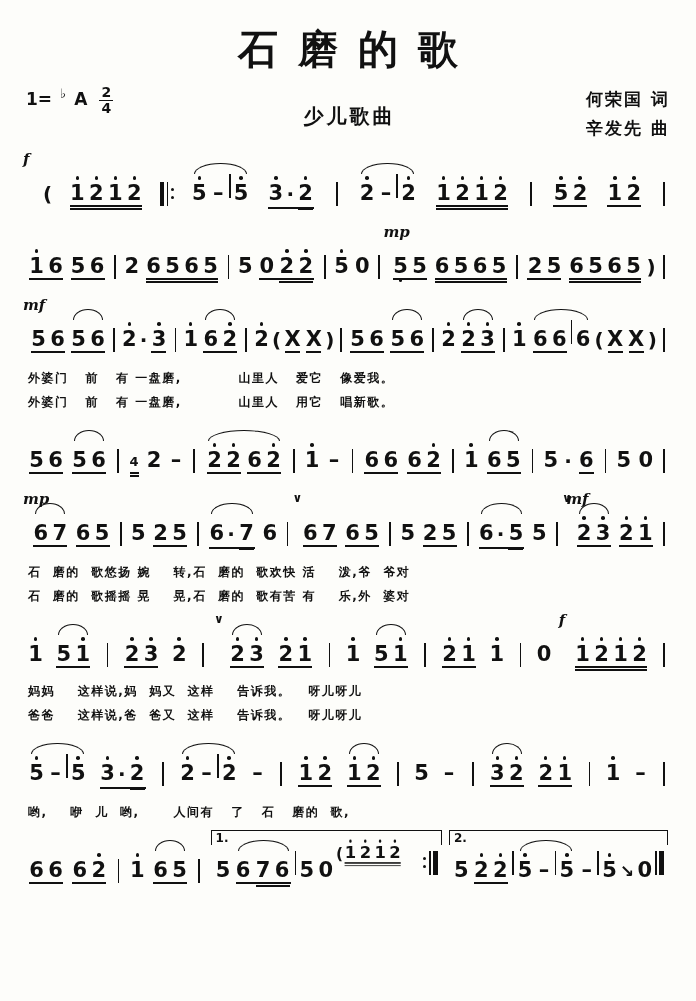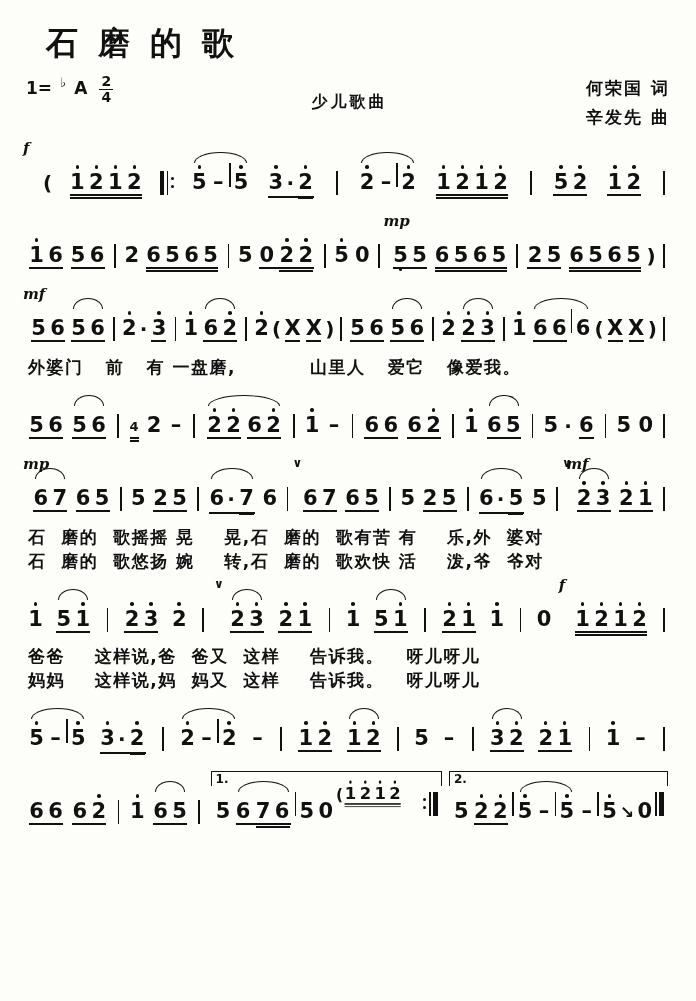--- a/index.html
+++ b/index.html
@@ -9,34 +9,35 @@
     margin:0 auto;
     background:#fdfdfa;
     box-sizing:border-box;
     padding:6px 26px 4px 26px;
     font-family:"DejaVu Sans",sans-serif;
     color:#111;
     overflow:hidden;
   }
   
   .title{
-    font-size:32px;
+    text-align:center;
+    font-size:40px;
     font-weight:bold;
     letter-spacing:20px;
     text-indent:20px;
     margin:16px 0 8px 0;
   }
   .meta{display:flex;justify-content:space-between;align-items:flex-start;margin-top:4px;}
   .meta-left{font-weight:bold;font-size:16px;line-height:1.5;}
   .keyline{display:flex;align-items:center;gap:8px;font-size:17px;}
   .flat{font-size:13px;vertical-align:super;position:relative;top:-6px;}
   .meter{display:inline-flex;flex-direction:column;align-items:center;font-size:14px;font-weight:bold;line-height:1.05;margin-left:4px;}
   .meter .num{border-bottom:1.6px solid #111;padding:0 2px;}
   .tempo{margin-top:6px;font-size:16px;font-weight:bold;letter-spacing:2px;}
-  .genre{font-size:16px;font-weight:bold;letter-spacing:3px;margin-top:18px;}
+  .genre{font-size:20px;font-weight:bold;letter-spacing:3px;margin-top:18px;}
   .credits{text-align:right;font-size:17px;font-weight:bold;line-height:1.7;letter-spacing:2px;}
   
   #score{margin-top:6px;}
   .sys{margin-bottom:1px;}
   .row{
     display:flex;align-items:flex-start;justify-content:space-between;
     padding:25px 0 9px 0;
     min-height:36px;
   }
   .row > *{margin:0 1px;flex:0 0 auto;}
@@ -65,21 +66,21 @@
   .rbT{width:4.5px;height:24px;background:#111;}
   .rdots{display:flex;flex-direction:column;justify-content:center;gap:5px;height:24px;}
   .rdot{width:3px;height:3px;border-radius:50%;background:#111;}
   .volta{display:flex;position:relative;align-items:flex-start;padding:0 4px;}
   .volta > *{margin:0 1px;}
   .vbr{position:absolute;left:0;right:0;top:-21px;height:14px;border:1.7px solid #111;border-bottom:none;}
   .vlab{position:absolute;top:-20px;left:5px;font-size:12px;font-weight:bold;}
   .cue{display:flex;align-items:flex-start;transform:translateY(-13px) scale(.78);transform-origin:left top;}
   .gliss{height:36px;display:flex;align-items:center;font-size:17px;font-weight:bold;padding-top:2px;}
   .lyr{
-    font-size:17px;font-weight:bold;white-space:pre;
+    font-size:12px;font-weight:bold;white-space:pre;
     letter-spacing:1.5px;line-height:21px;margin:1px 0 3px 2px;
   }
 </style>
 </head>
 <body>
 
 <div class="page">
   <div class="title">石磨的歌</div>
 
   <div class="meta">
@@ -674,20 +675,21 @@
               <div class="du"></div>
               <div class="dg">X</div>
               <div class="dd"></div>
             </div>
             <div class="ul" style="bottom: 3px;"></div>
           </div>
           <div class="txt">)</div>
           <div class="barline"></div>
         </div>
         <div class="lyr">外婆门   前   有 一盘磨,          山里人   爱它   像爱我。</div>
+        <div class="lyr">外婆门   前   有 一盘磨,          山里人   用它   唱新歌。</div>
       </div>
       <div class="sys">
         <div class="row">
           <div class="grp">
             <div class="note">
               <div class="du"></div>
               <div class="dg">5</div>
               <div class="dd"></div>
             </div>
             <div class="note">
@@ -1045,22 +1047,22 @@
               <div class="du">
                 <div class="odot"></div>
               </div>
               <div class="dg">1</div>
               <div class="dd"></div>
             </div>
             <div class="ul" style="bottom: 3px;"></div>
           </div>
           <div class="barline"></div>
         </div>
+        <div class="lyr">石  磨的  歌悠扬 婉    转,石  磨的  歌欢快 活    泼,爷  爷对</div>
         <div class="lyr">石  磨的  歌摇摇 晃    晃,石  磨的  歌有苦 有    乐,外  婆对</div>
-        <div class="lyr">石  磨的  歌悠扬 婉    转,石  磨的  歌欢快 活    泼,爷  爷对</div>
       </div>
       <div class="sys">
         <div class="row">
           <div class="note">
             <div class="du">
               <div class="odot"></div>
             </div>
             <div class="dg">1</div>
             <div class="dd"></div>
           </div>
@@ -1229,22 +1231,22 @@
                 <div class="odot"></div>
               </div>
               <div class="dg">2</div>
               <div class="dd"></div>
             </div>
             <div class="ul" style="bottom: 3px;"></div>
             <div class="ul" style="bottom: -0.2px;"></div>
           </div>
           <div class="barline"></div>
         </div>
+        <div class="lyr">妈妈    这样说,妈  妈又  这样    告诉我。   呀儿呀儿</div>
         <div class="lyr">爸爸    这样说,爸  爸又  这样    告诉我。   呀儿呀儿</div>
-        <div class="lyr">妈妈    这样说,妈  妈又  这样    告诉我。   呀儿呀儿</div>
       </div>
       <div class="sys">
         <div class="row">
           <div class="grp">
             <div class="note">
               <div class="du">
                 <div class="odot"></div>
               </div>
               <div class="dg">5</div>
               <div class="dd"></div>
@@ -1405,20 +1407,21 @@
             <div class="dg">1</div>
             <div class="dd"></div>
           </div>
           <div class="note">
             <div class="du"></div>
             <div class="dg">–</div>
             <div class="dd"></div>
           </div>
           <div class="barline"></div>
         </div>
+        <div class="lyr">哟,    咿  儿  哟,      人间有   了   石   磨的  歌,</div>
       </div>
       <div class="sys">
         <div class="row">
           <div class="grp">
             <div class="note">
               <div class="du"></div>
               <div class="dg">6</div>
               <div class="dd"></div>
             </div>
             <div class="note">

